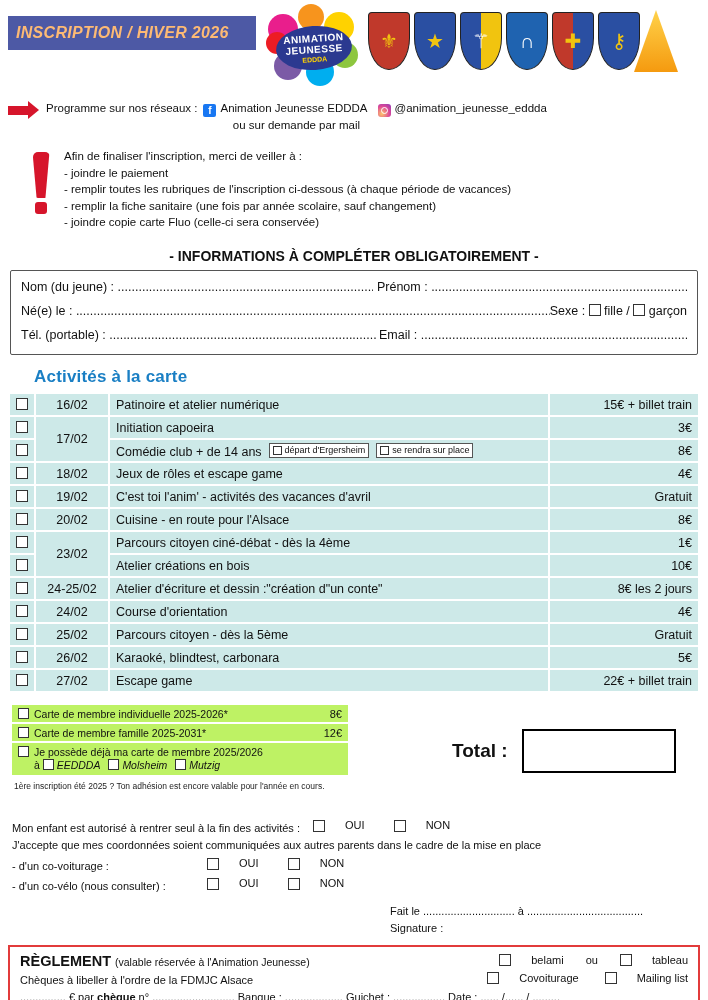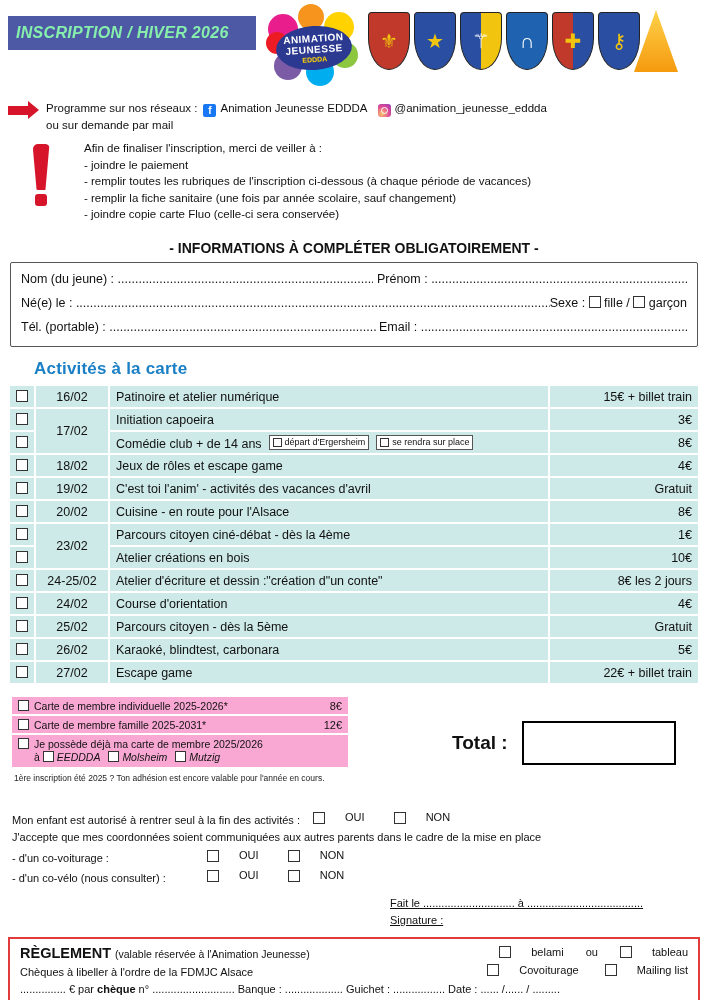--- a/index.html
+++ b/index.html
@@ -1,21 +1,21 @@
 <!DOCTYPE html>
 <html><head>
 <meta charset="utf-8">
 <style>
   html,body{margin:0;padding:0;background:#fff;}
   .page{position:relative;width:708px;height:1000px;background:#fff;overflow:hidden;
         font-family:"Liberation Sans", sans-serif;color:#111;}
 
   
   .header{position:relative;height:96px;}
-  .banner{position:absolute;left:8px;top:16px;width:232px;background:#4d59a5;color:#86efac;
+  .banner{position:absolute;left:8px;top:16px;width:232px;background:#4d59a5;color:#fdba74;
           font-weight:bold;font-style:italic;font-size:16px;padding:8px 8px;letter-spacing:.3px;}
   .logo{position:absolute;left:266px;top:4px;width:96px;height:88px;}
   .spl{position:absolute;border-radius:50%;}
   .s1{left:2px;top:10px;width:30px;height:30px;background:#e91e8c}
   .s2{left:32px;top:0;width:26px;height:26px;background:#f7941d}
   .s3{left:58px;top:8px;width:30px;height:30px;background:#ffd200}
   .s4{left:66px;top:38px;width:26px;height:26px;background:#8dc63f}
   .s5{left:40px;top:54px;width:28px;height:28px;background:#00aeef}
   .s6{left:8px;top:48px;width:28px;height:28px;background:#7b5aa6}
   .s7{left:0;top:28px;width:22px;height:22px;background:#ed1c24}
@@ -31,31 +31,31 @@
   .emblem{font-size:20px;line-height:1;}
   .tri{position:absolute;left:634px;top:10px;width:44px;height:62px;
        background:linear-gradient(180deg,#ffd24a,#f59a0f);
        clip-path:polygon(50% 0,100% 100%,0 100%);}
 
   
   .social{position:relative;margin-top:2px;height:42px;font-size:11.5px;}
   .red-arrow{position:absolute;left:8px;top:8px;width:20px;height:9px;background:#d6152b;}
   .red-arrow::after{content:"";position:absolute;left:20px;top:-5px;width:0;height:0;
        border-left:11px solid #d6152b;border-top:9.5px solid transparent;border-bottom:9.5px solid transparent;}
-  .social-text{position:absolute;left:46px;top:2px;line-height:17px;}
+  .social-text{position:absolute;left:46px;top:2px;line-height:17px;text-align:center;}
   .fb{display:inline-flex;width:13px;height:13px;background:#1877f2;color:#fff;border-radius:2px;
       align-items:center;justify-content:center;font-weight:bold;font-size:10px;
       vertical-align:-2px;margin:0 4px 0 6px;}
   .ig{display:inline-flex;width:13px;height:13px;border-radius:3px;
       background:radial-gradient(circle at 30% 75%, #fdc468, #df4996 55%, #8a3ab9);
       align-items:center;justify-content:center;vertical-align:-2px;margin:0 4px 0 10px;}
   .iglens{width:5px;height:5px;border:1.5px solid #fff;border-radius:50%;}
 
   
-  .notice{position:relative;margin-top:0;min-height:90px;padding-left:20px;}
+  .notice{position:relative;margin-top:8px;min-height:90px;}
   .exclaim{position:absolute;left:30px;top:4px;width:22px;display:flex;flex-direction:column;align-items:center;}
   .exclaim-bar{width:17px;height:46px;background:#d6152b;border-radius:5px;
                clip-path:polygon(0 0,100% 0,76% 100%,24% 100%);}
   .exclaim-dot{width:12px;height:12px;background:#d6152b;border-radius:3px;margin-top:4px;}
   .notice-text{margin-left:64px;padding-right:16px;font-size:11.5px;line-height:16.5px;}
 
   .info-heading{margin:10px 0 6px;text-align:center;font-weight:bold;font-size:14px;}
 
   
   .personal{margin:0 10px;border:1px solid #555;border-radius:2px;padding:4px 10px 7px;font-size:12.5px;}
@@ -77,40 +77,40 @@
                 overflow:hidden;white-space:nowrap;}
   td.cbcell{text-align:center;padding:1px 2px;}
   td.datecell{text-align:center;}
   td.pricecell{text-align:right;}
   .optpill{display:inline-flex;align-items:center;gap:3px;border:1px solid #555;background:#fff;
            font-size:9px;padding:0 3px;margin-left:7px;height:13px;vertical-align:1px;}
 
   
   .memsec{position:relative;height:104px;margin-top:12px;}
   .memblock{position:absolute;left:12px;top:0;width:336px;}
-  .memrow{display:flex;align-items:center;background:#f9a8d4;margin-bottom:2px;
+  .memrow{display:flex;align-items:center;background:#bef264;margin-bottom:2px;
           padding:1px 6px;font-size:10.5px;min-height:15px;}
   .memrow .cb{width:9px;height:9px;}
   .memlabel{flex:1;margin-left:5px;}
   .memprice{font-size:11px;}
   .mem3{align-items:flex-start;padding:3px 6px;}
   .mem3text{margin-left:5px;line-height:13px;}
   .mem3 .opt{font-style:italic;margin-right:8px;}
   .footnote{position:absolute;left:14px;top:76px;font-size:8.5px;color:#222;}
   .total-wrap{position:absolute;left:452px;top:24px;display:flex;align-items:center;gap:14px;}
   .total-label{font-size:19px;font-weight:bold;}
   .total-box{width:150px;height:40px;border:2px solid #000;background:#fff;}
 
   
   .auth{margin:8px 12px 0;font-size:11px;line-height:17.5px;}
   .auth .g1{margin-left:10px;}
   .auth .g2{margin-left:26px;}
   .auth-label{display:inline-block;width:192px;}
 
-  .sig{margin:8px 0 0 390px;font-size:11px;line-height:17px;text-decoration:underline;}
+  .sig{margin:8px 0 0 390px;font-size:11px;line-height:17px;}
 
   
   .reglement{margin:8px 8px 0;border:2px solid #e23b3b;padding:6px 10px 9px;font-size:11px;}
   .regrow{display:flex;justify-content:space-between;align-items:baseline;}
   .regtitle{font-size:14.5px;font-weight:bold;}
   .regsub{font-size:10.5px;font-weight:normal;margin-left:4px;}
   .regopts{display:inline-flex;align-items:center;gap:22px;}
   .regrow2{margin-top:3px;}
   .payline{margin-top:5px;white-space:nowrap;overflow:hidden;}
 </style>

